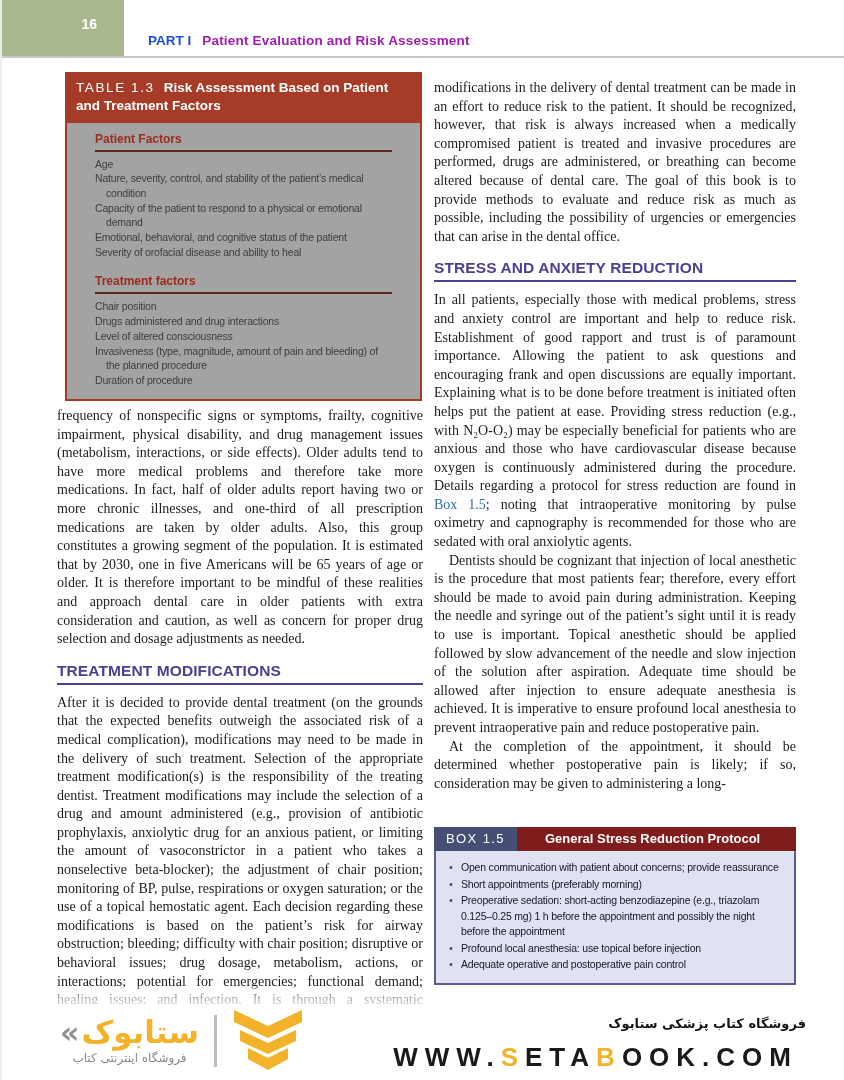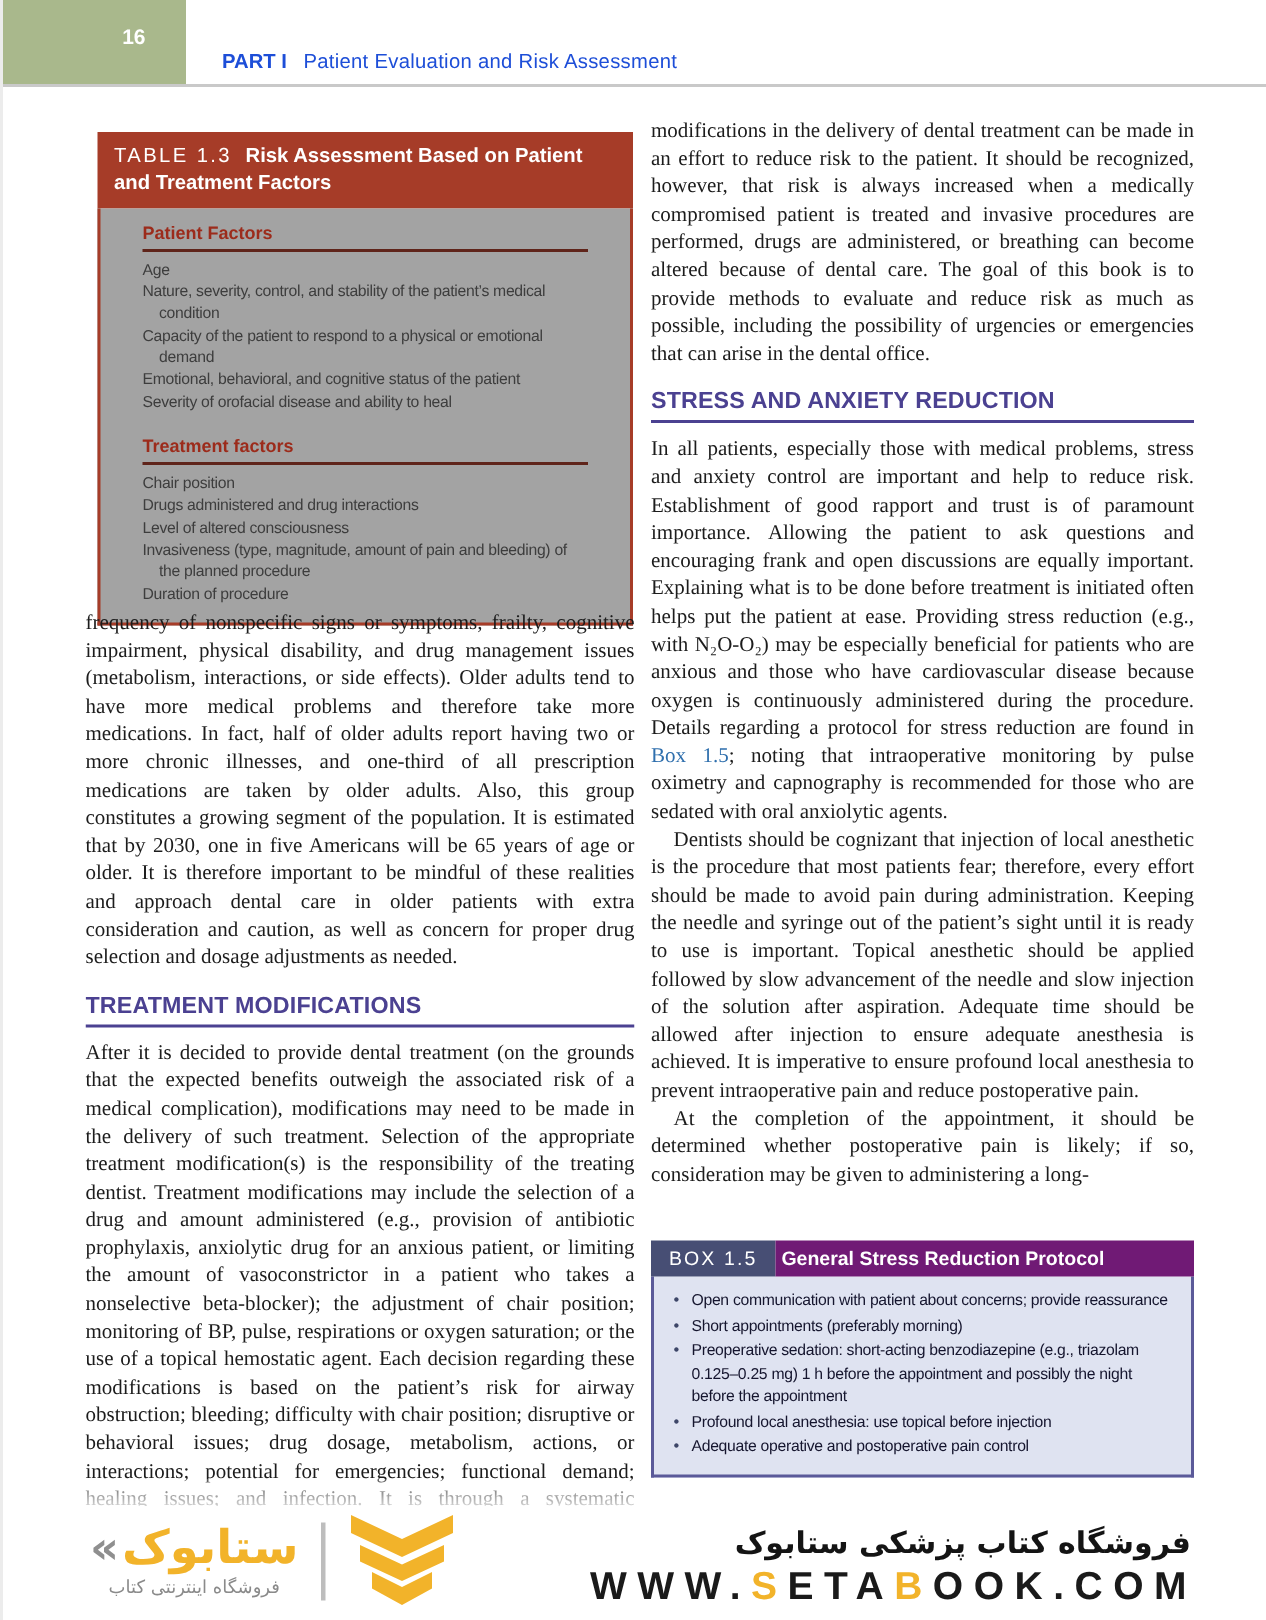--- a/index.html
+++ b/index.html
@@ -11,24 +11,24 @@
   
   .header-rule{position:absolute;top:0;left:0;width:844px;height:56px;border-bottom:2px solid #c9c9c9;}
   .pagenum-block{
     position:absolute;top:0;left:0;width:122px;height:56px;background:#a9b88c;
     font-family:"Liberation Sans",sans-serif;font-weight:bold;font-size:14px;color:#fff;
     display:flex;align-items:center;justify-content:flex-end;
     padding:0 27px 9px 0;box-sizing:border-box;
   }
   .header-title{position:absolute;left:146px;top:33px;font-family:"Liberation Sans",sans-serif;font-size:13.5px;white-space:nowrap;}
   .part-label{color:#1d4ed8;font-weight:bold;margin-right:11px;}
-  .part-title{color:#1d4ed8;font-weight:400;letter-spacing:.2px;}
+  .part-title{color:#a21caf;font-weight:700;letter-spacing:.2px;}
 
   
-  .table13{position:absolute;left:63px;top:88px;width:357px;font-family:"Liberation Sans",sans-serif;box-sizing:border-box;}
+  .table13{position:absolute;left:63px;top:72px;width:357px;font-family:"Liberation Sans",sans-serif;box-sizing:border-box;}
   .table13-header{background:#a63c28;color:#fff;padding:7px 11px 8px;font-size:13.5px;line-height:1.32;}
   .table13-label{letter-spacing:1.6px;margin-right:9px;}
   .table13-title{font-weight:bold;}
   .table13-body{background:#a3a3a3;border:2px solid #a63c28;border-top:none;padding:7px 28px 11px;}
   .tsec{margin-top:2px;}
   .tsec + .tsec{margin-top:15px;}
   .tsec-heading{color:#9c2b1b;font-weight:bold;font-size:12px;}
   .tsec-rule{border:none;border-top:2px solid #5f241a;margin:4px 0 5px;}
   .titem{font-size:10.5px;letter-spacing:-0.2px;color:#3d3d3d;line-height:1.4;padding-left:11px;text-indent:-11px;}
 
@@ -42,36 +42,36 @@
     border-bottom:2.5px solid #4b4191;padding-bottom:3px;margin:13px 0 9px;letter-spacing:.1px;
   }
   .xref-link{color:#2f6fad;cursor:pointer;}
   .fade-overlay{position:absolute;left:55px;top:986px;width:366px;height:18px;
     background:linear-gradient(rgba(255,255,255,.25),rgba(255,255,255,.8));}
 
   
   .box15{position:absolute;left:432px;top:827px;width:362px;font-family:"Liberation Sans",sans-serif;box-sizing:border-box;}
   .box15-header{display:flex;color:#fff;font-size:13px;align-items:stretch;}
   .box15-label{background:#474e74;padding:4px 12px 5px;letter-spacing:1.4px;white-space:nowrap;}
-  .box15-title{background:#701a75;padding:4px 4px 5px;font-weight:bold;flex:1;}
+  .box15-title{background:#7f1d1d;padding:4px 28px 5px;font-weight:bold;flex:1;}
   .box15-body{background:#dfe3f1;border:2px solid #5b5a99;border-top:none;padding:8px 10px 9px;}
   .bitem{font-size:10.5px;letter-spacing:-0.2px;color:#15152e;line-height:1.48;padding-left:15px;position:relative;margin:1px 0;}
   .bitem::before{content:"•";position:absolute;left:3px;top:-1px;color:#3d4668;font-size:11px;}
 
   
   .footer{position:absolute;left:0;top:1004px;width:844px;height:76px;background:#fff;}
   .logo-group{position:absolute;left:58px;top:6px;display:flex;align-items:center;}
   .logo-text-wrap{text-align:center;}
   .logo-row{display:flex;align-items:center;justify-content:center;}
   .logo-guillemet{color:#8f8f8f;font-family:"DejaVu Sans",sans-serif;font-size:30px;font-weight:bold;margin-right:2px;line-height:1;}
   .logo-word{color:#f2b32a;font-family:"DejaVu Sans",sans-serif;font-weight:bold;font-size:31px;line-height:1;direction:rtl;}
   .logo-subtitle{color:#8a8a8a;font-family:"DejaVu Sans",sans-serif;font-size:12px;direction:rtl;margin-top:3px;}
   .logo-divider{width:3px;height:52px;background:#bdbdbd;margin:0 15px;}
-  .footer-tagline{position:absolute;right:52px;top:12px;font-family:"DejaVu Sans",sans-serif;
-    font-size:20px;color:#141414;direction:rtl;font-weight:600;}
+  .footer-tagline{position:absolute;right:40px;top:12px;font-family:"DejaVu Sans",sans-serif;
+    font-size:13px;color:#141414;direction:rtl;font-weight:600;}
   .footer-url{position:absolute;right:48px;top:38px;font-family:"Liberation Sans",sans-serif;
     font-size:26px;font-weight:bold;letter-spacing:7px;color:#1a1a1a;white-space:nowrap;}
   .url-accent{color:#f2b32a;}
 </style>
 </head>
 <body>
 
 <div class="page">
 
   <div class="header-rule"></div>

